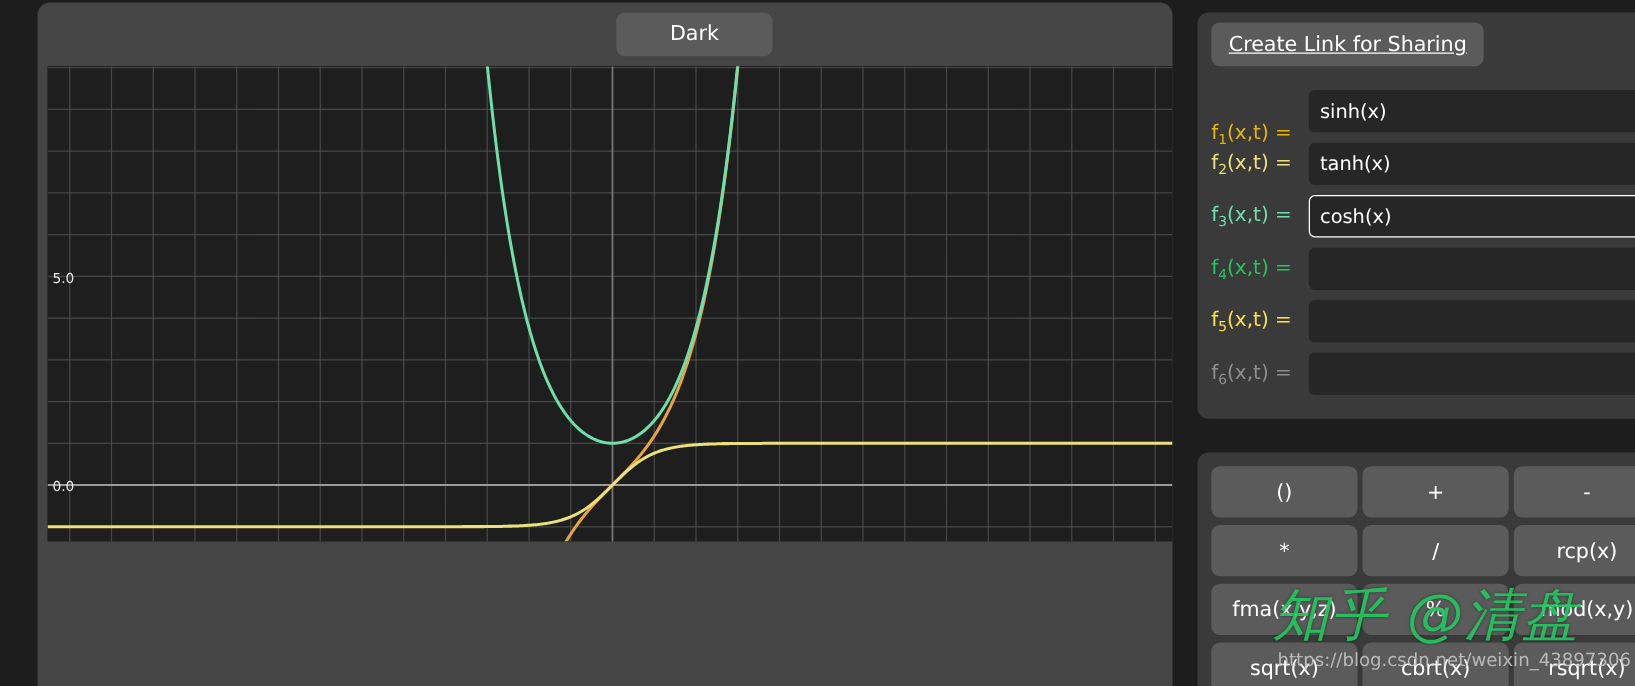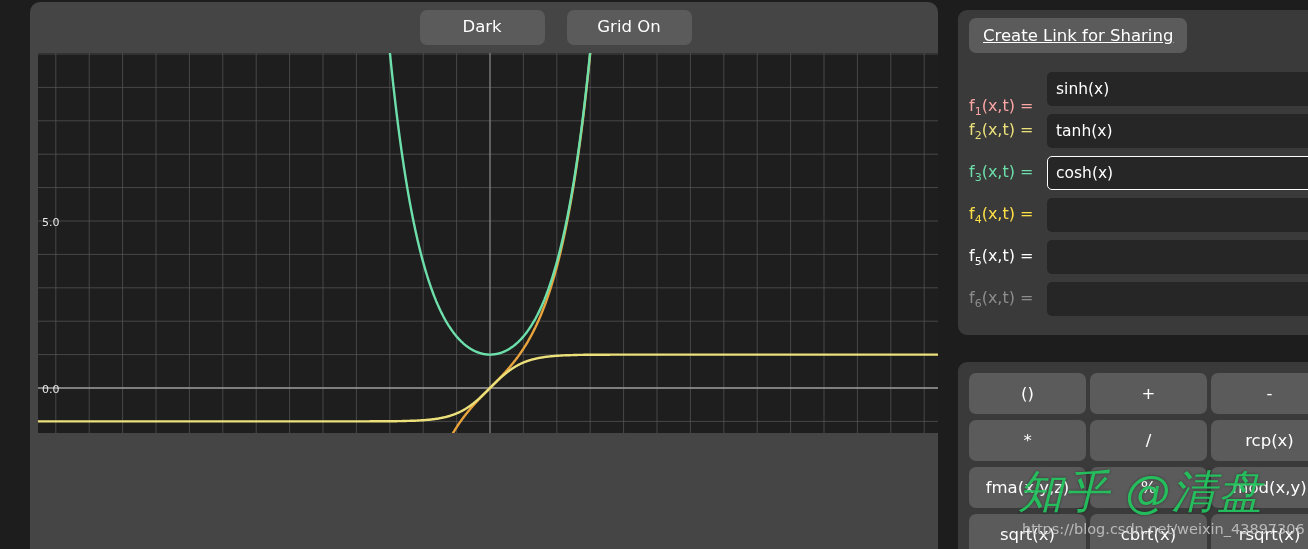--- a/index.html
+++ b/index.html
@@ -110,21 +110,20 @@
 </style>
 </head>
 <body>
 
 <div id="root">
 
   <div id="plot-panel">
 
     <div id="toolbar">
       <button class="tool-btn">Dark</button>
-      <button class="tool-btn">Grid On</button>
     </div>
 
     <div id="plot-area">
       <svg id="plot-svg" width="900" height="496">
           <rect x="0" y="0" width="900" height="496" fill="#1e1e1e"></rect>
           <g>
             <line x1="17.80000000000001" x2="17.80000000000001" y1="0" y2="496" stroke="#555555" stroke-width="1" opacity="0.75"></line>
             <line x1="51.200000000000045" x2="51.200000000000045" y1="0" y2="496" stroke="#555555" stroke-width="1" opacity="0.75"></line>
             <line x1="84.60000000000002" x2="84.60000000000002" y1="0" y2="496" stroke="#555555" stroke-width="1" opacity="0.75"></line>
             <line x1="118" x2="118" y1="0" y2="496" stroke="#555555" stroke-width="1" opacity="0.75"></line>
@@ -178,37 +177,37 @@
     </div>
 
   </div>
 
   <div id="right-col">
 
     <div class="card" id="formula-card">
       <button id="share-btn">Create Link for Sharing</button>
       <div id="formula-rows">
           <div class="frow">
-            <span class="flabel" style="color: #fca5a5; margin-top: 36px;">f<sub>1</sub>(x,t) =</span>
+            <span class="flabel" style="color: #eab308; margin-top: 36px;">f<sub>1</sub>(x,t) =</span>
             <input type="text" class="finput" placeholder="" value="sinh(x)" style="">
           </div>
           <div class="frow">
             <span class="flabel" style="color: rgb(236, 224, 122);">f<sub>2</sub>(x,t) =</span>
             <input type="text" class="finput" placeholder="" value="tanh(x)" style="">
           </div>
           <div class="frow">
             <span class="flabel" style="color: rgb(109, 223, 171);">f<sub>3</sub>(x,t) =</span>
             <input type="text" class="finput focused" placeholder="" value="cosh(x)" style="">
           </div>
           <div class="frow">
-            <span class="flabel" style="color: #fde047;">f<sub>4</sub>(x,t) =</span>
+            <span class="flabel" style="color: #22c55e;">f<sub>4</sub>(x,t) =</span>
             <input type="text" class="finput" placeholder="" style="">
           </div>
           <div class="frow">
-            <span class="flabel" style="color: #ffffff;">f<sub>5</sub>(x,t) =</span>
+            <span class="flabel" style="color: #fde047;">f<sub>5</sub>(x,t) =</span>
             <input type="text" class="finput" placeholder="" style="">
           </div>
           <div class="frow">
             <span class="flabel" style="color: rgb(141, 141, 141);">f<sub>6</sub>(x,t) =</span>
             <input type="text" class="finput" placeholder="" style="">
           </div>
         </div>
     </div>
 
     <div class="card" id="keypad-card">

